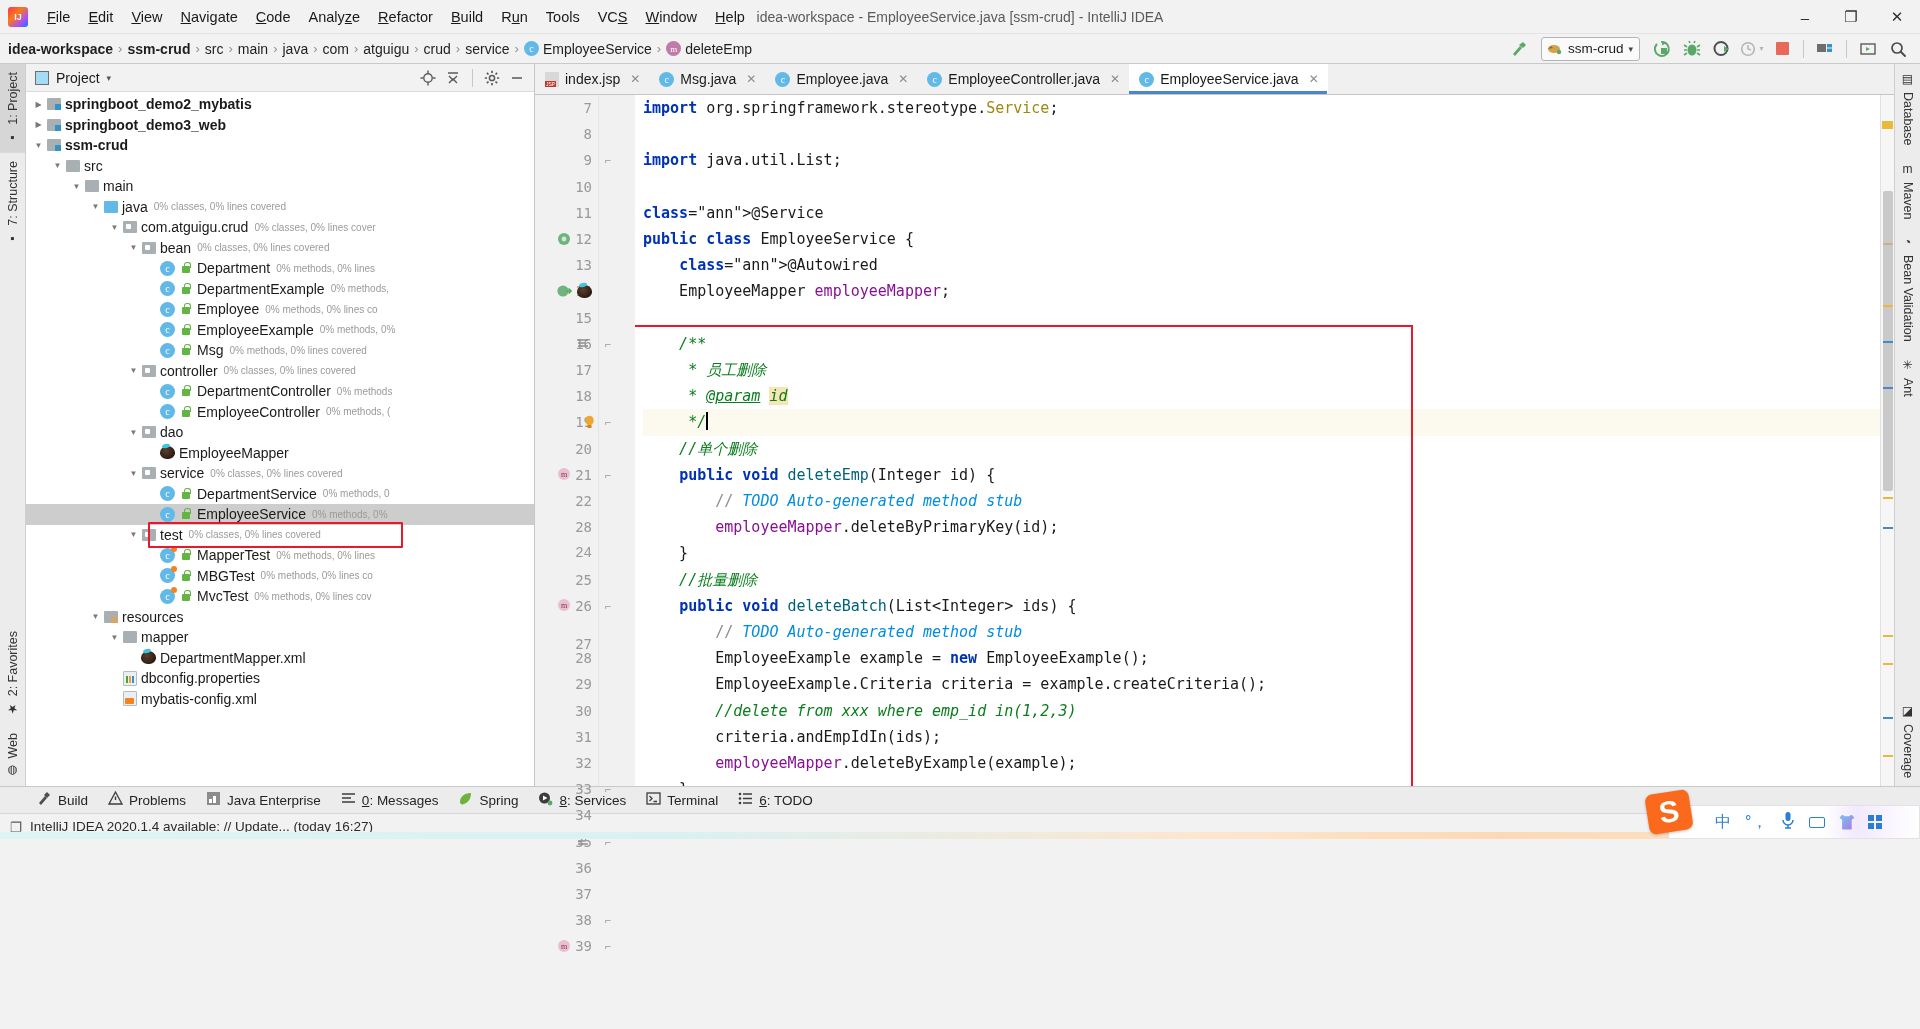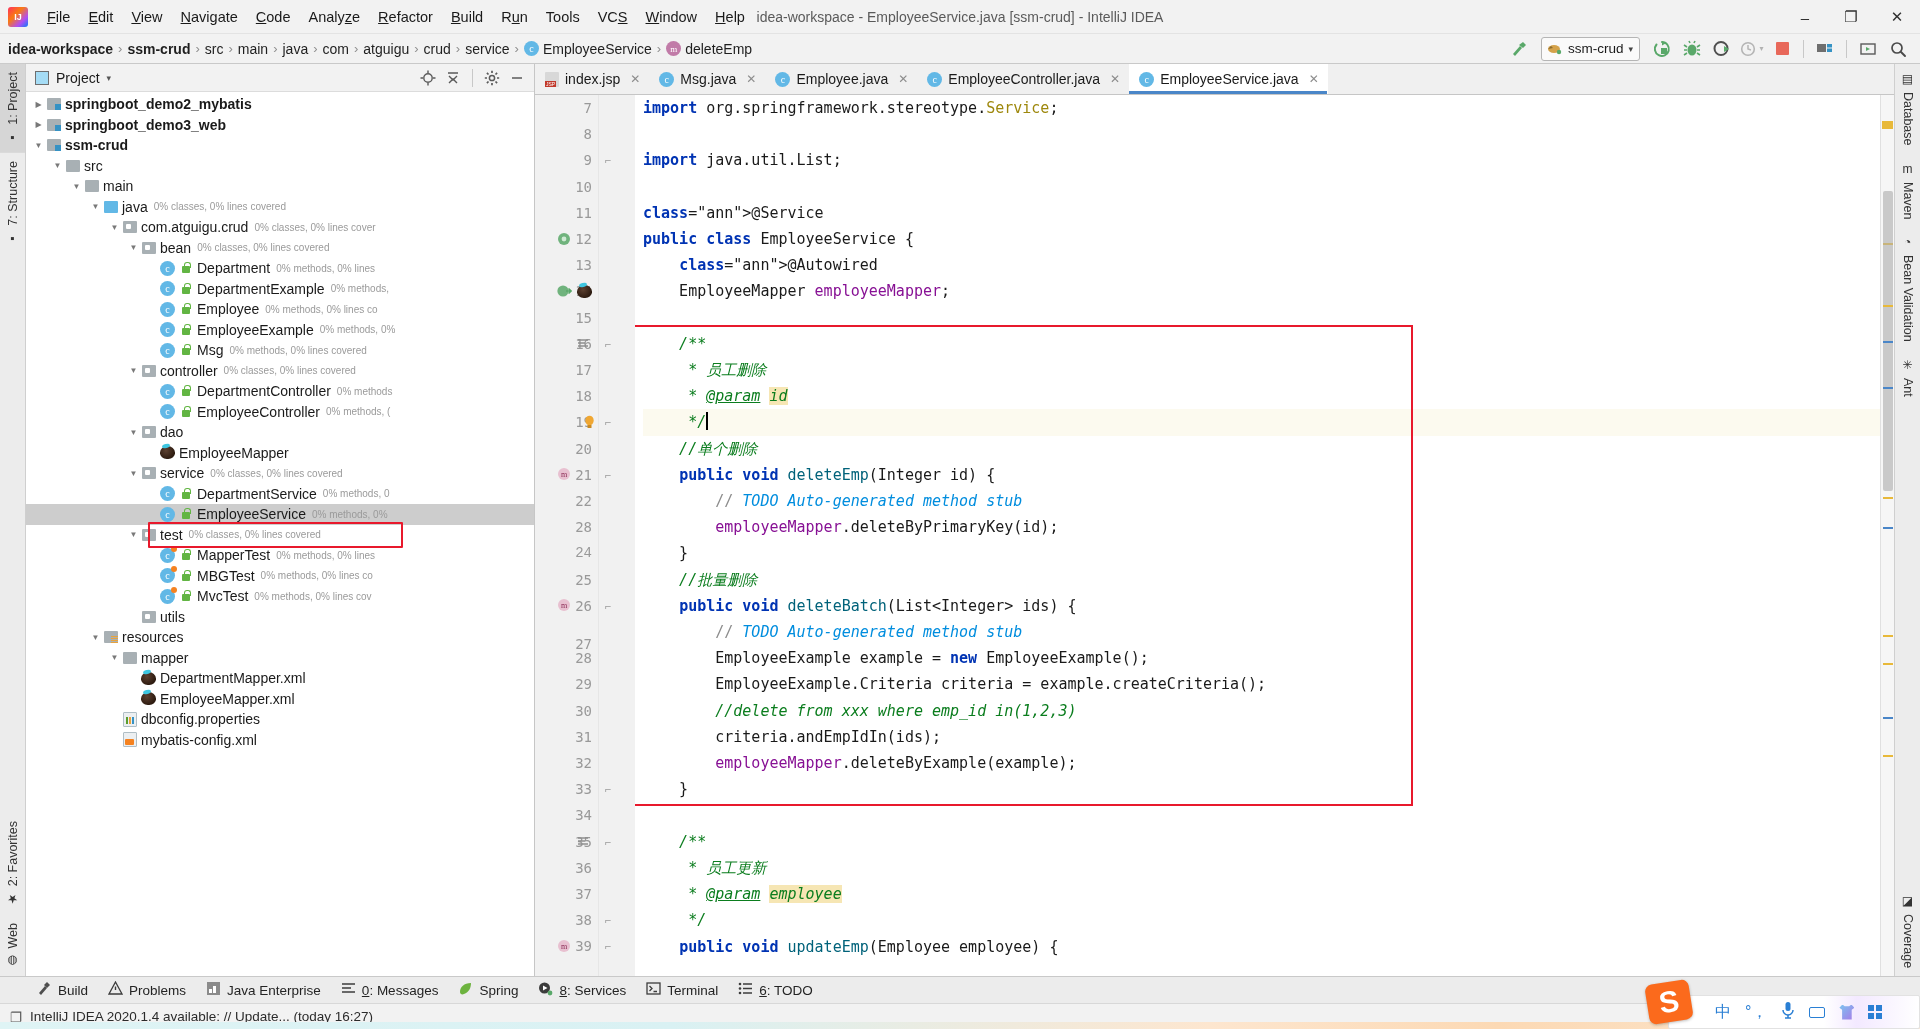--- a/index.html
+++ b/index.html
@@ -6,21 +6,21 @@
   html, body {
     margin: 0; padding: 0;
     width: 1920px; height: 1029px;
     overflow: hidden;
     font-family: "Liberation Sans", sans-serif;
     font-size: 13px;
     background: #f2f2f2;
     color: #1a1a1a;
     -webkit-font-smoothing: antialiased;
   }
-  #app { width: 1920px; height: 1029px; display: flex; flex-direction: column; position: relative; }
+  #app { width: 1920px; height: 839px; display: flex; flex-direction: column; position: relative; }
 
   
   .menubar {
     height: 34px; flex: 0 0 34px; display: flex; align-items: center;
     background: #f2f2f2; border-bottom: 1px solid #e3e3e3; position: relative;
   }
   .ij-logo {
     width: 20px; height: 20px; margin-left: 8px; margin-right: 10px;
     border-radius: 3px; position: relative; overflow: hidden;
     background: linear-gradient(135deg,#fe315d 0%,#f97a12 38%,#b24df3 72%,#087cfa 100%);
@@ -665,54 +665,40 @@
           </div>
           <div class="trow" style="padding-left: 120px;">
             <span class="arrow"></span>
             <span class="ticon">
               <span class="c-ico test">c</span>
             </span>
             <span class="lock"></span>
             <span class="tlabel" style="margin-left:6px;">MvcTest</span>
             <span class="cov">0% methods, 0% lines cov</span>
           </div>
+          <div class="trow" style="padding-left: 63px;">
+            <span class="arrow">▼</span>
+            <span class="ticon">
+              <span class="f-res"></span>
+            </span>
+            <span class="tlabel" style="">resources</span>
+          </div>
+          <div class="trow" style="padding-left: 82px;">
+            <span class="arrow">▼</span>
+            <span class="ticon">
+              <span class="f-plain"></span>
+            </span>
+            <span class="tlabel" style="">mapper</span>
+          </div>
           <div class="trow" style="padding-left: 101px;">
             <span class="arrow"></span>
             <span class="ticon">
-              <span class="f-pkg"></span>
-            </span>
-            <span class="tlabel" style="">utils</span>
-          </div>
-          <div class="trow" style="padding-left: 63px;">
-            <span class="arrow">▼</span>
-            <span class="ticon">
-              <span class="f-res"></span>
-            </span>
-            <span class="tlabel" style="">resources</span>
-          </div>
-          <div class="trow" style="padding-left: 82px;">
-            <span class="arrow">▼</span>
-            <span class="ticon">
-              <span class="f-plain"></span>
-            </span>
-            <span class="tlabel" style="">mapper</span>
-          </div>
-          <div class="trow" style="padding-left: 101px;">
-            <span class="arrow"></span>
-            <span class="ticon">
               <span class="mb-ico"></span>
             </span>
             <span class="tlabel" style="">DepartmentMapper.xml</span>
-          </div>
-          <div class="trow" style="padding-left: 101px;">
-            <span class="arrow"></span>
-            <span class="ticon">
-              <span class="mb-ico"></span>
-            </span>
-            <span class="tlabel" style="">EmployeeMapper.xml</span>
           </div>
           <div class="trow" style="padding-left: 82px;">
             <span class="arrow"></span>
             <span class="ticon">
               <span class="prop-ico"></span>
             </span>
             <span class="tlabel" style="">dbconfig.properties</span>
           </div>
           <div class="trow" style="padding-left: 82px;">
             <span class="arrow"></span>

